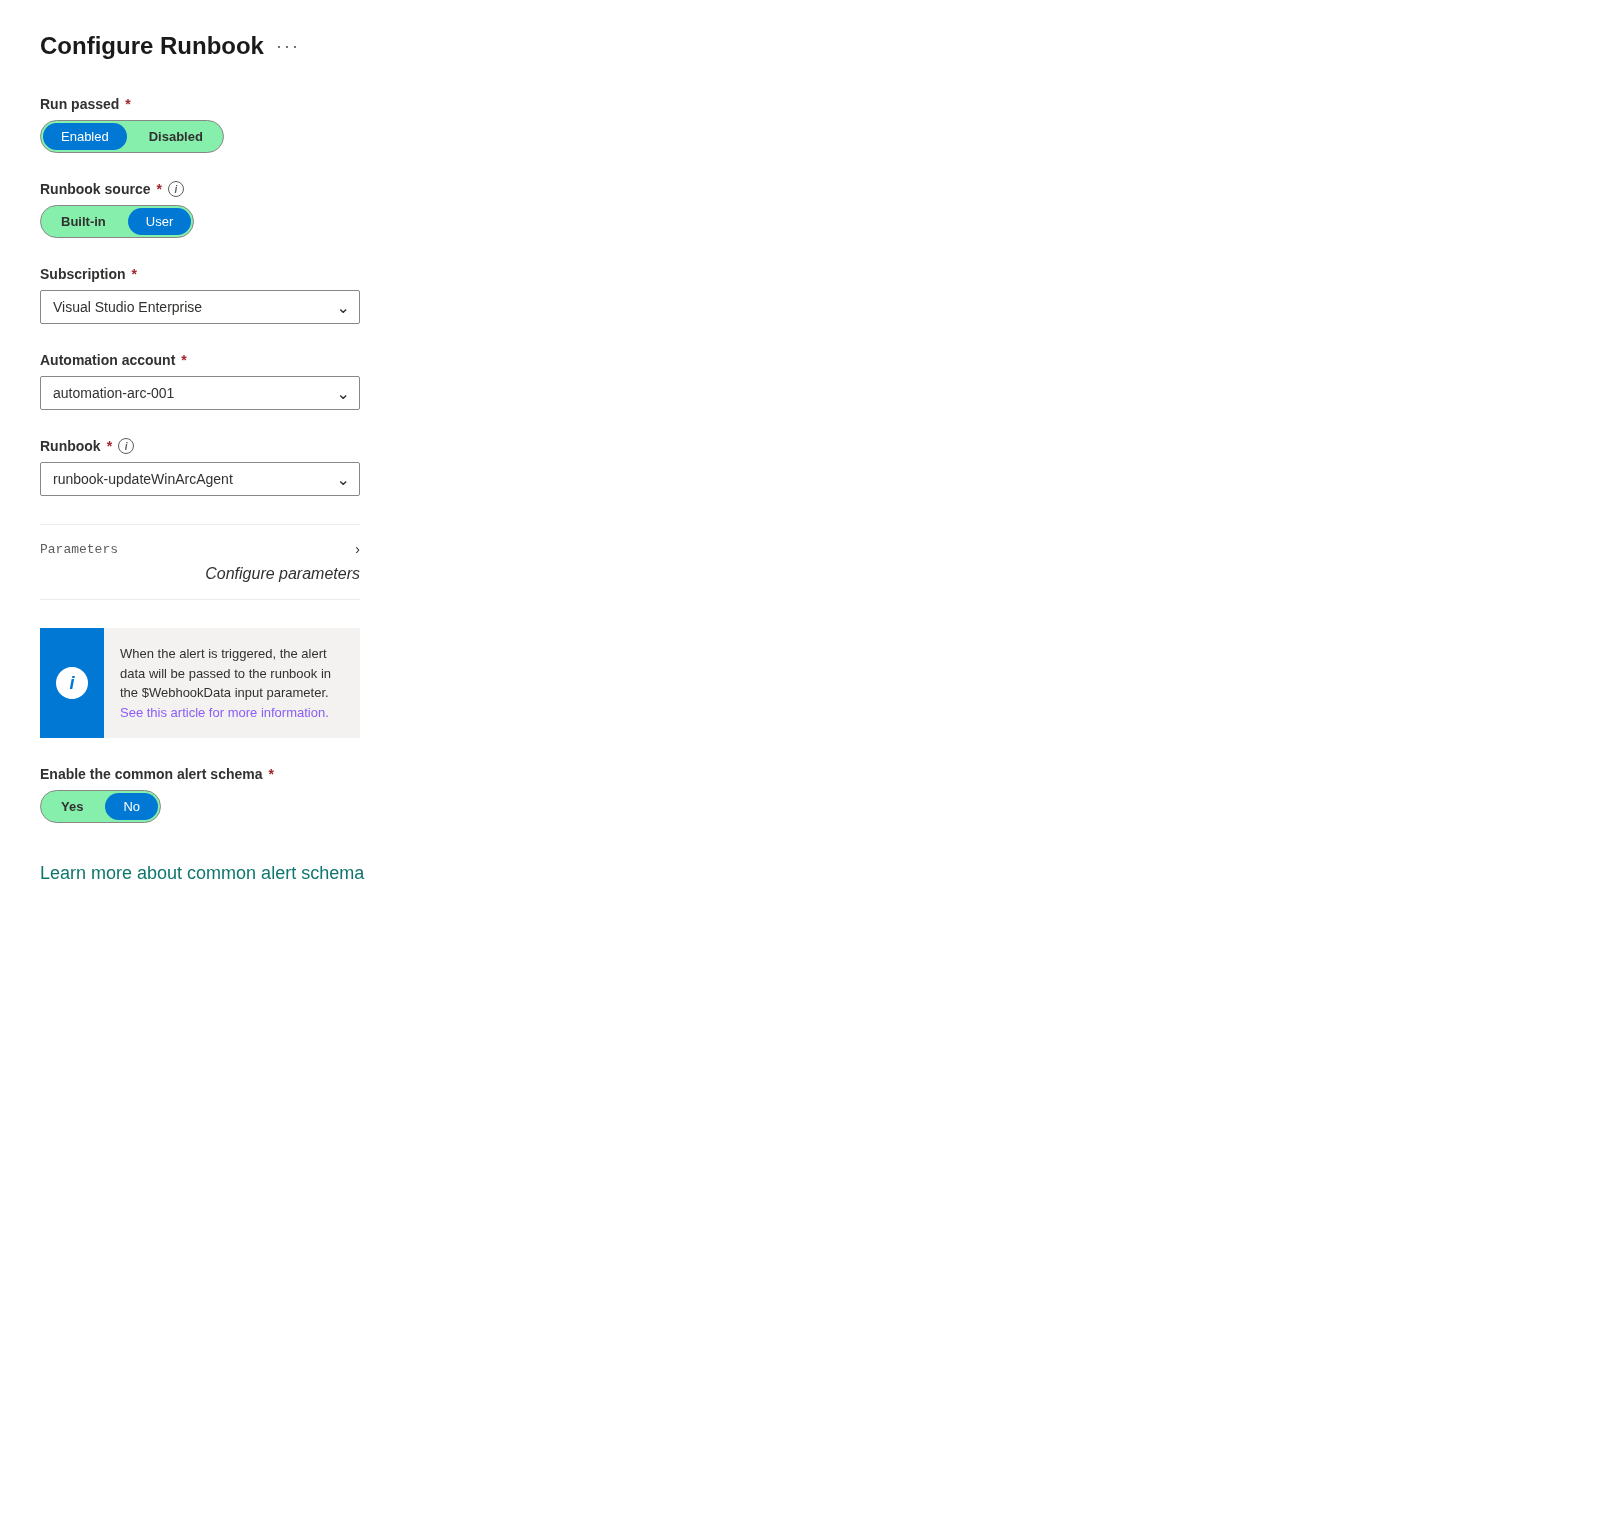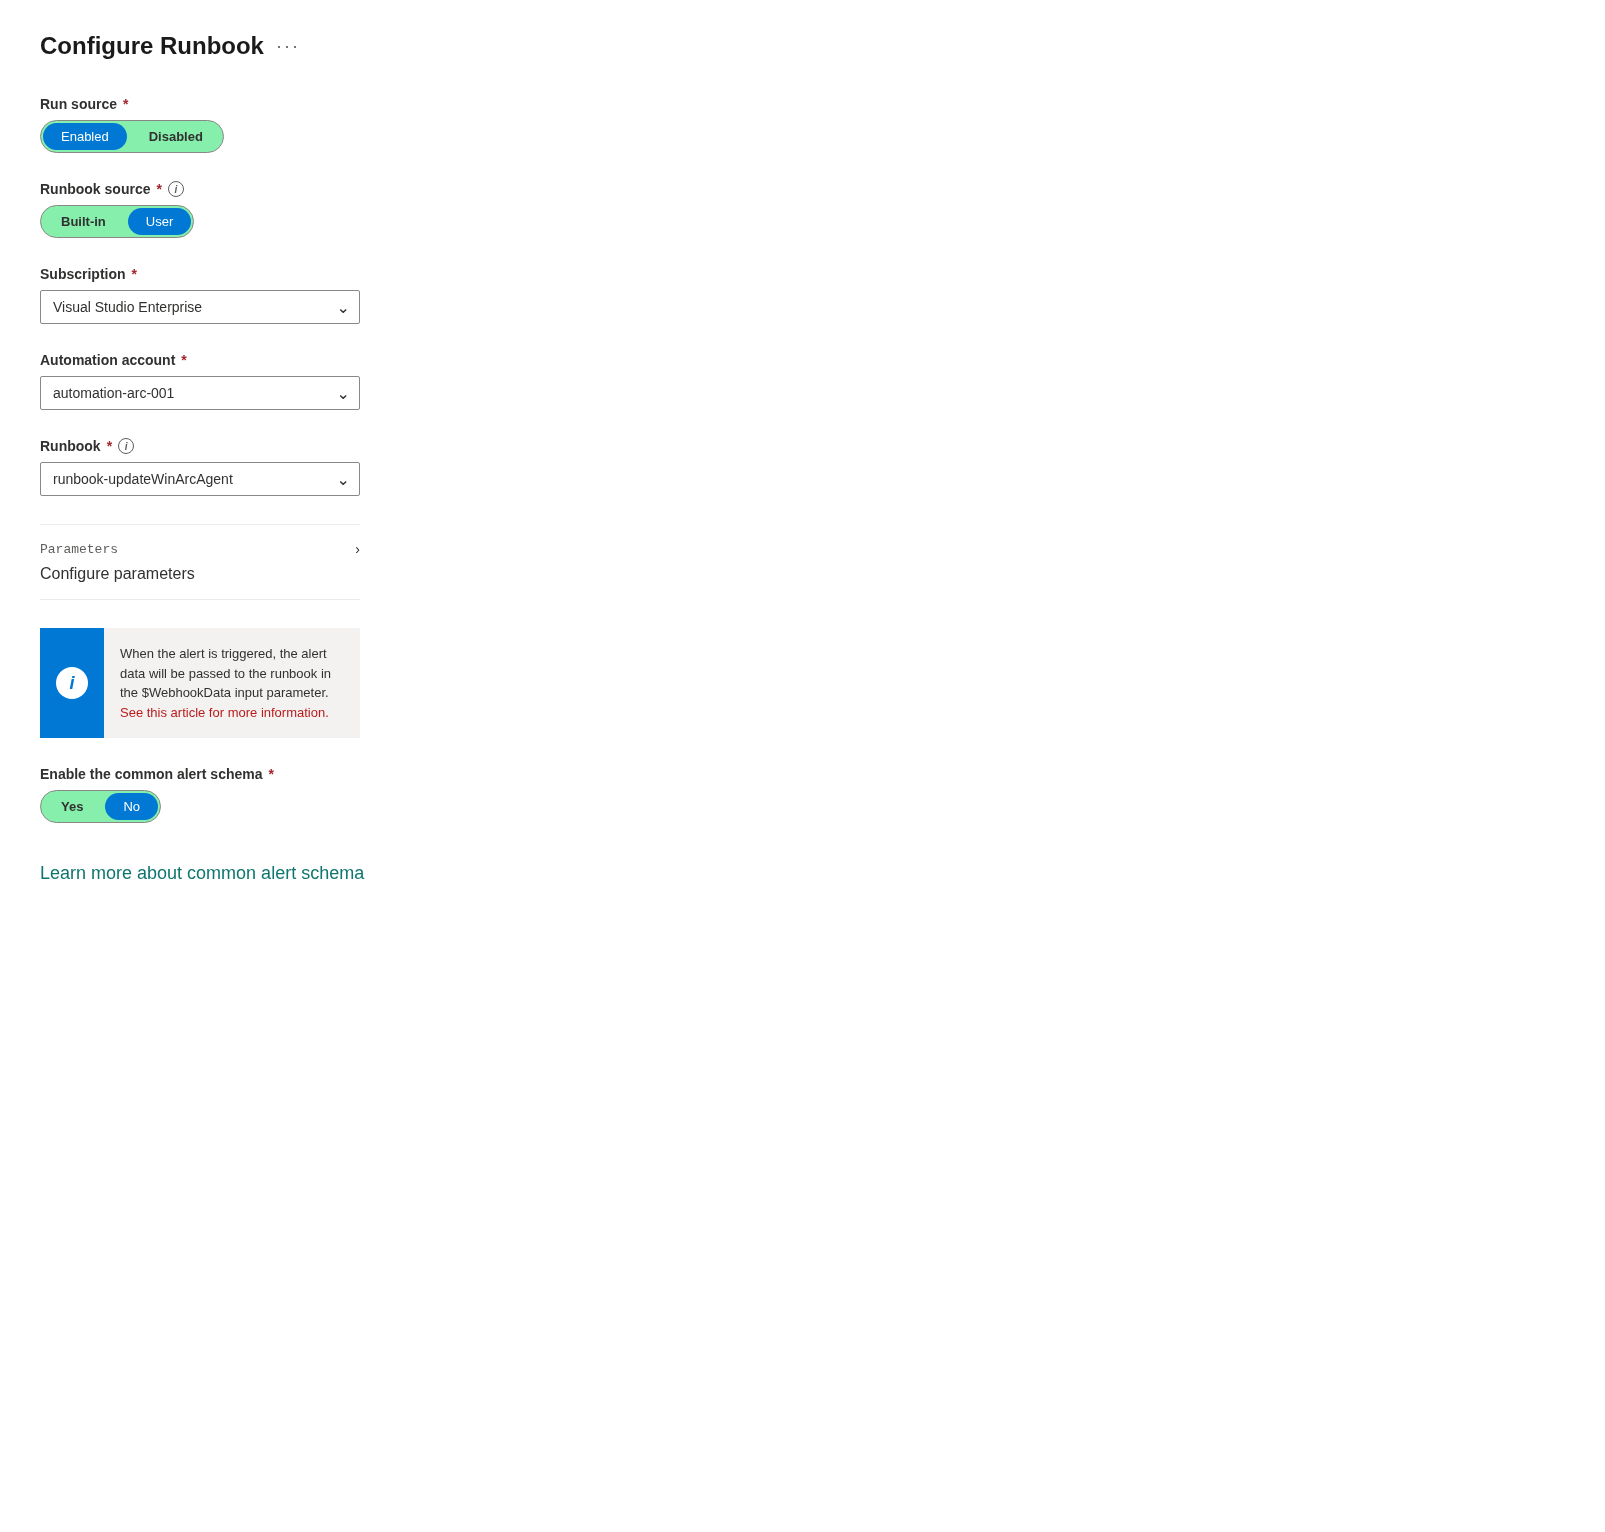--- a/index.html
+++ b/index.html
@@ -152,23 +152,24 @@
     .parameters-label {
       font-size: 13px;
       color: #605e5c;
       font-weight: 400;
       font-family: Liberation Mono, monospace;
     }
 
     .parameters-link-row {
       display: flex;
       align-items: center;
-      justify-content: flex-start;
+      justify-content: flex-end;
       width: 320px;
       padding-bottom: 16px;
+      font-style: italic;
     }
 
     .configure-params-text {
       font-size: 16px;
       color: #323130;
       font-weight: 400;
     }
 
     .chevron-right {
       font-size: 14px;
@@ -217,21 +218,21 @@
     }
 
     .info-box-content {
       padding: 16px 16px;
       font-size: 13px;
       color: #323130;
       line-height: 1.5;
     }
 
     .info-link {
-      color: #b91c1c;
+      color: #8b5cf6;
       text-decoration: none;
       cursor: pointer;
     }
 
     
     .learn-more-link {
       color: #0f766e;
       text-decoration: none;
       font-size: 18px;
       cursor: pointer;
@@ -246,21 +247,21 @@
 
 
 <div class="page-header">
   <h1 class="page-title">Configure Runbook</h1>
   <span class="more-options-icon">···</span>
 </div>
 
 
 <div class="form-section">
   <div class="field-label">
-    <span>Run source</span>
+    <span>Run passed</span>
     <span class="required-star">*</span>
   </div>
   <div class="toggle-group">
     <div class="toggle-option active">Enabled</div>
     <div class="toggle-option">Disabled</div>
   </div>
 </div>
 
 
 <div class="form-section">

